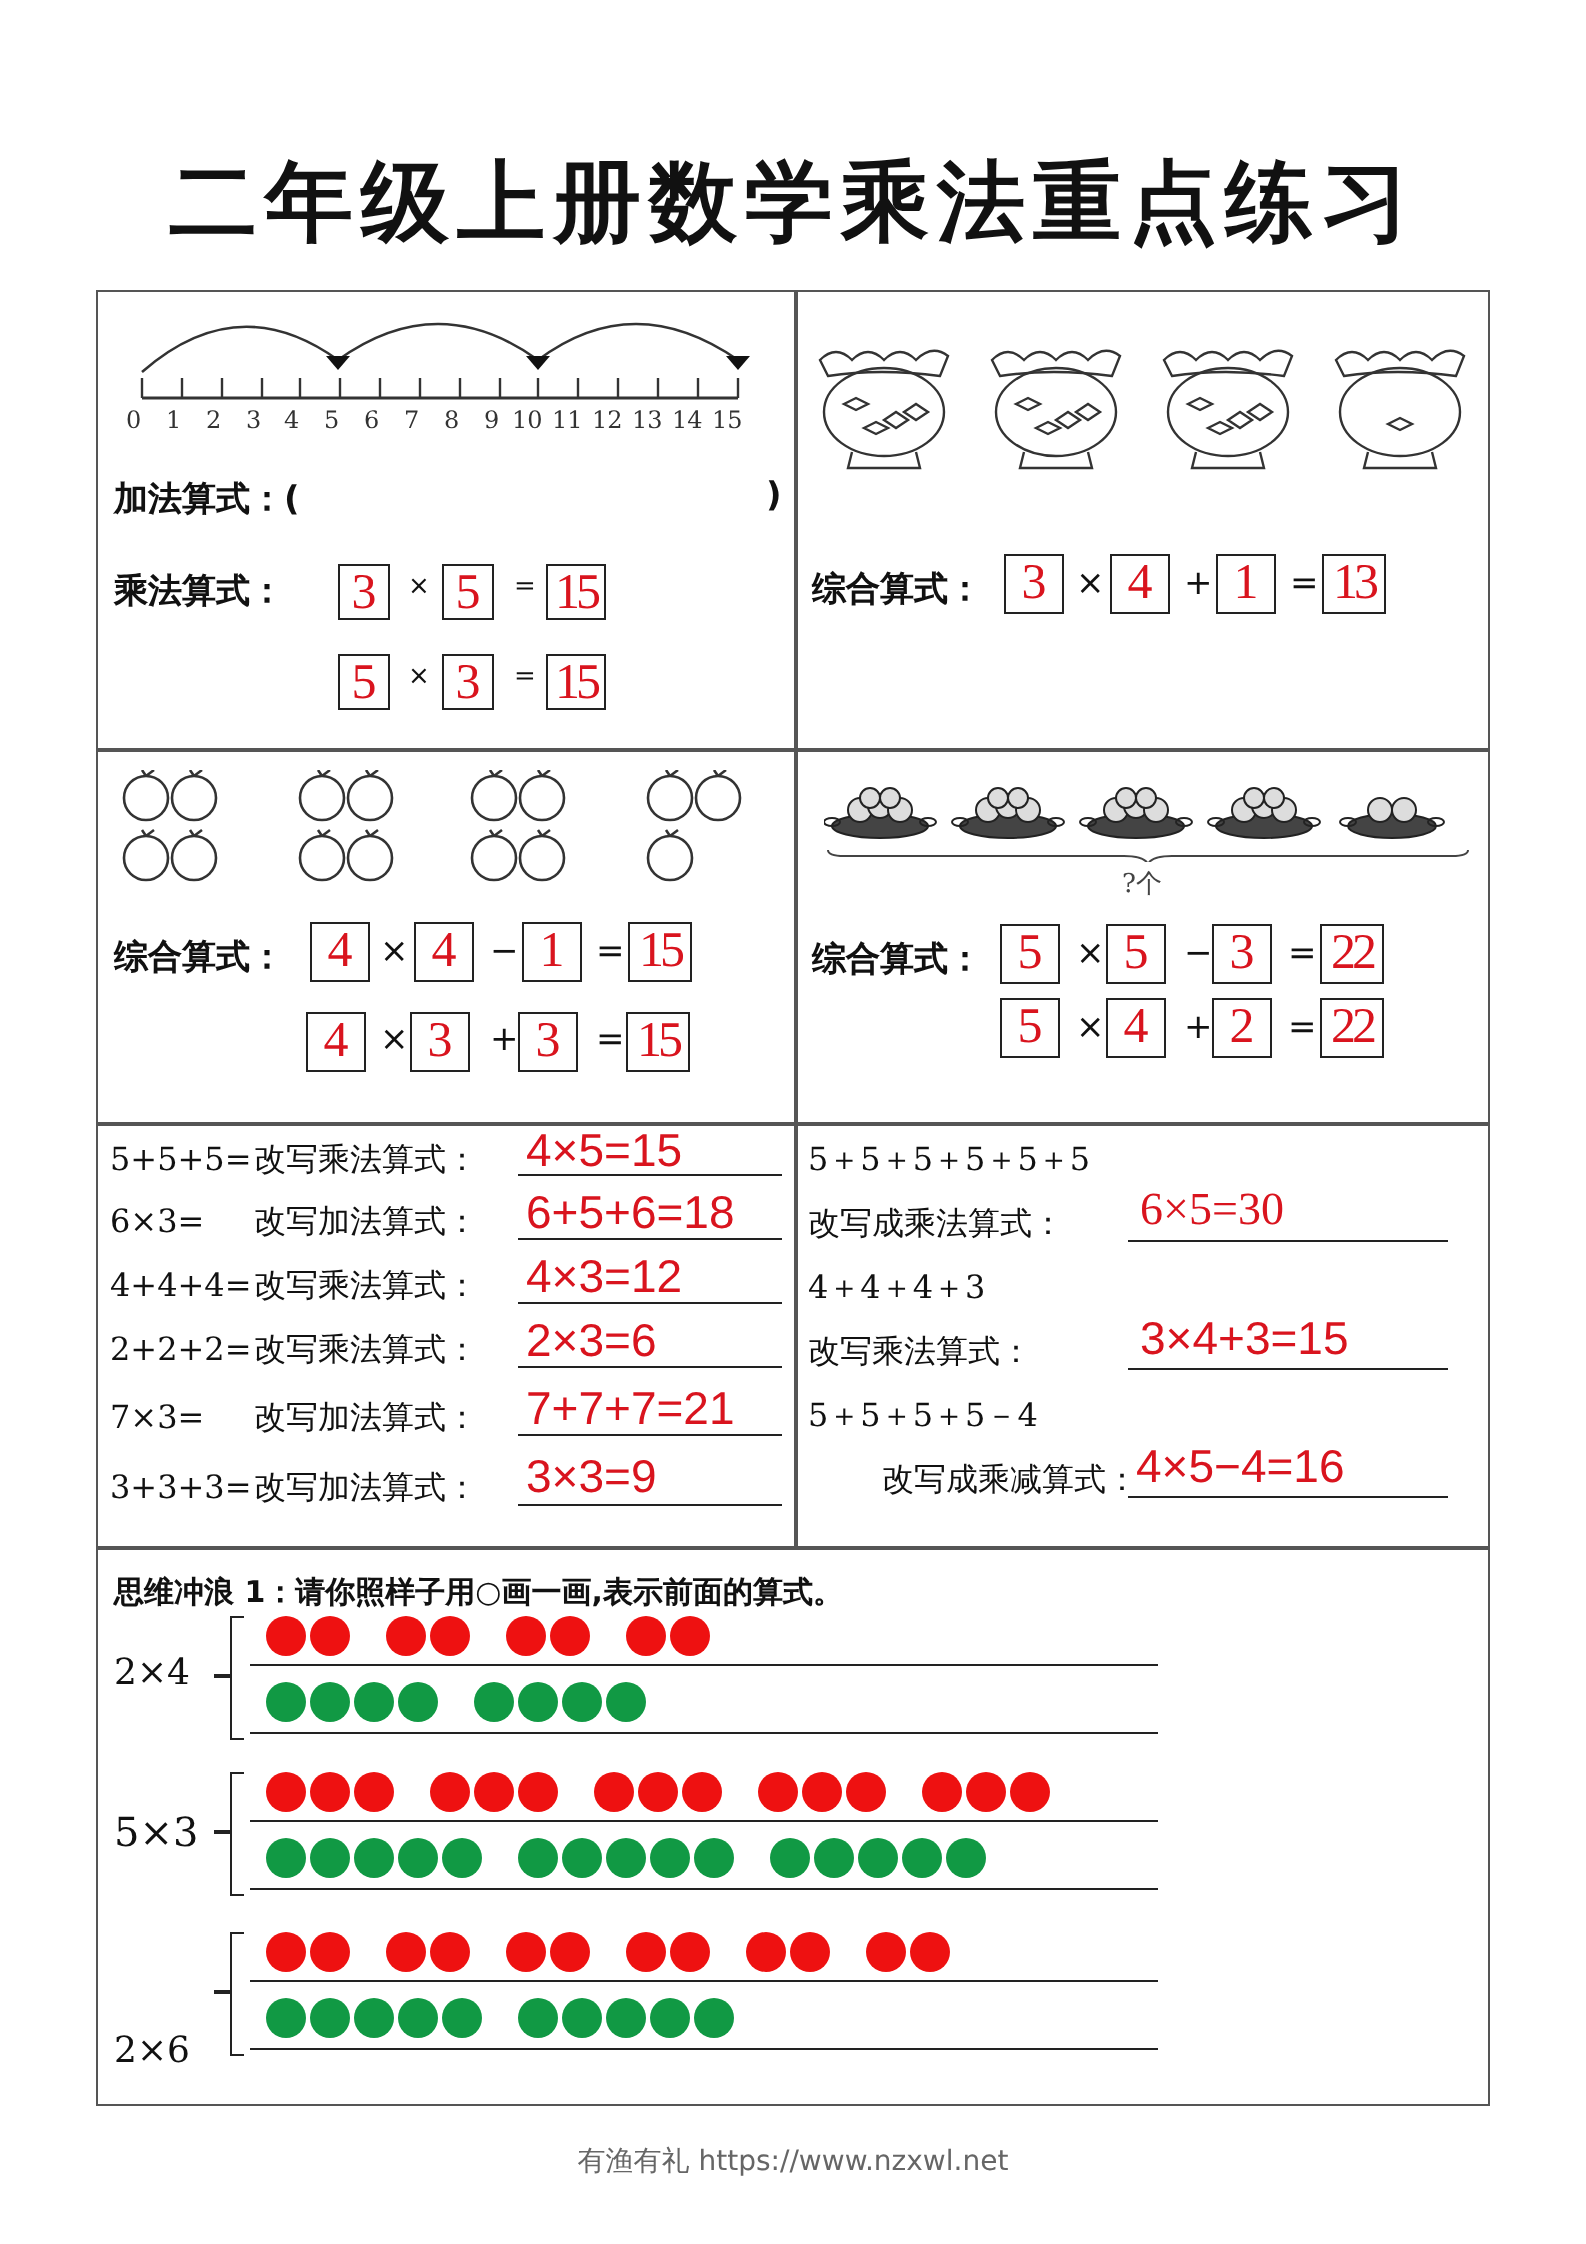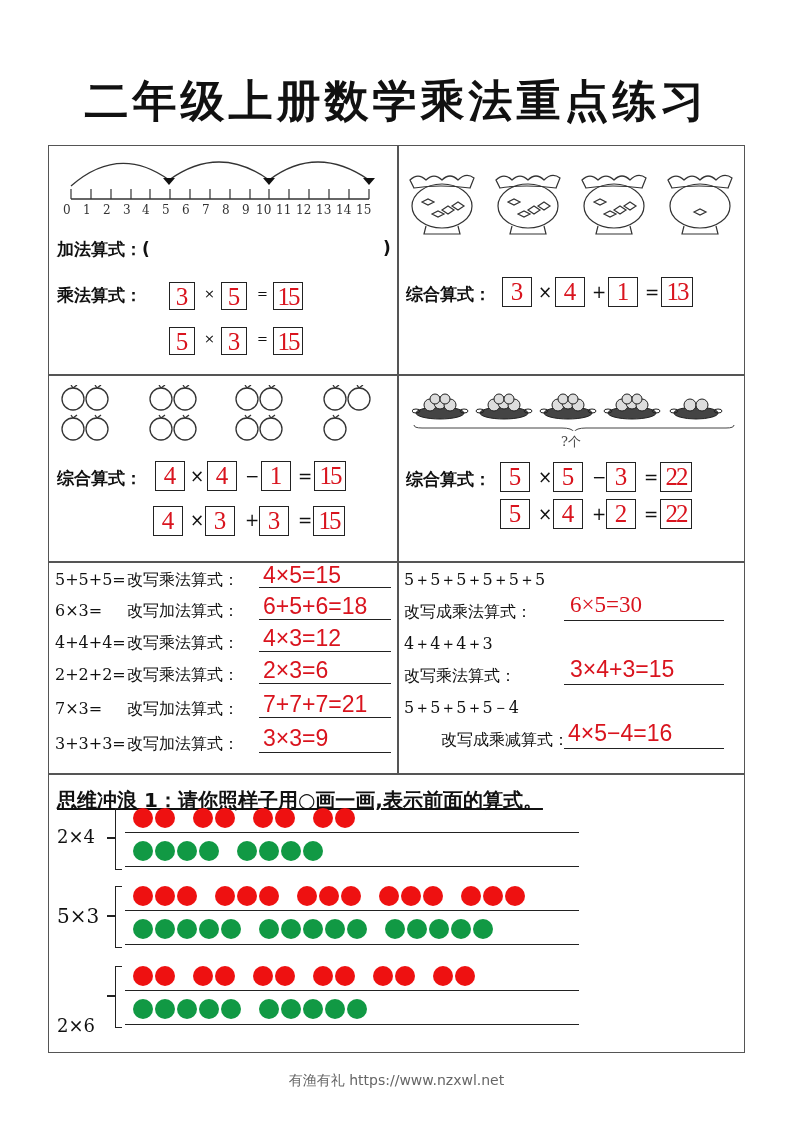--- a/index.html
+++ b/index.html
@@ -305,21 +305,21 @@
     </div>
     <div>
       <div class="row-text" style="left:6px;top:136px;">5＋5＋5＋5－4</div>
       <div class="row-text" style="left:6px;top:168px;margin-left:37px;">改写成乘减算式：</div>
       <div class="ans" style="left:170px;top:158px;">4×5−4=16</div>
       <div class="uline" style="left:166px;top:186px;width:160px;"></div>
     </div>
   </div>
 
   <div class="cell" style="left:0;top:628px;width:696px;height:278px;">
-    <div class="lbl" style="left:8px;top:13px;font-size:20px;text-decoration:underline;">思维冲浪 1：请你照样子用○画一画,表示前面的算式。</div>
+    <div class="lbl" style="left:8px;top:13px;font-size:15px;">思维冲浪 1：请你照样子用○画一画,表示前面的算式。</div>
     <div id="groups">
         <div>
           <div class="row-text" style="left: 8px; top: 52px; font-size: 18px;">2×4</div>
           <div style="position: absolute; left: 66px; top: 34px; width: 6px; height: 60px; border-top: 1.5px solid rgb(34, 34, 34); border-bottom: 1.5px solid rgb(34, 34, 34); border-left: 1.5px solid rgb(34, 34, 34); border-image: initial; border-right: none;"></div>
           <div style="position: absolute; left: 58px; top: 63px; width: 8px; height: 1.5px; background: rgb(34, 34, 34);"></div>
           <div class="dot r" style="left: 84px; top: 34px;"></div>
           <div class="dot r" style="left: 106px; top: 34px;"></div>
           <div class="dot r" style="left: 144px; top: 34px;"></div>
           <div class="dot r" style="left: 166px; top: 34px;"></div>
           <div class="dot r" style="left: 204px; top: 34px;"></div>

